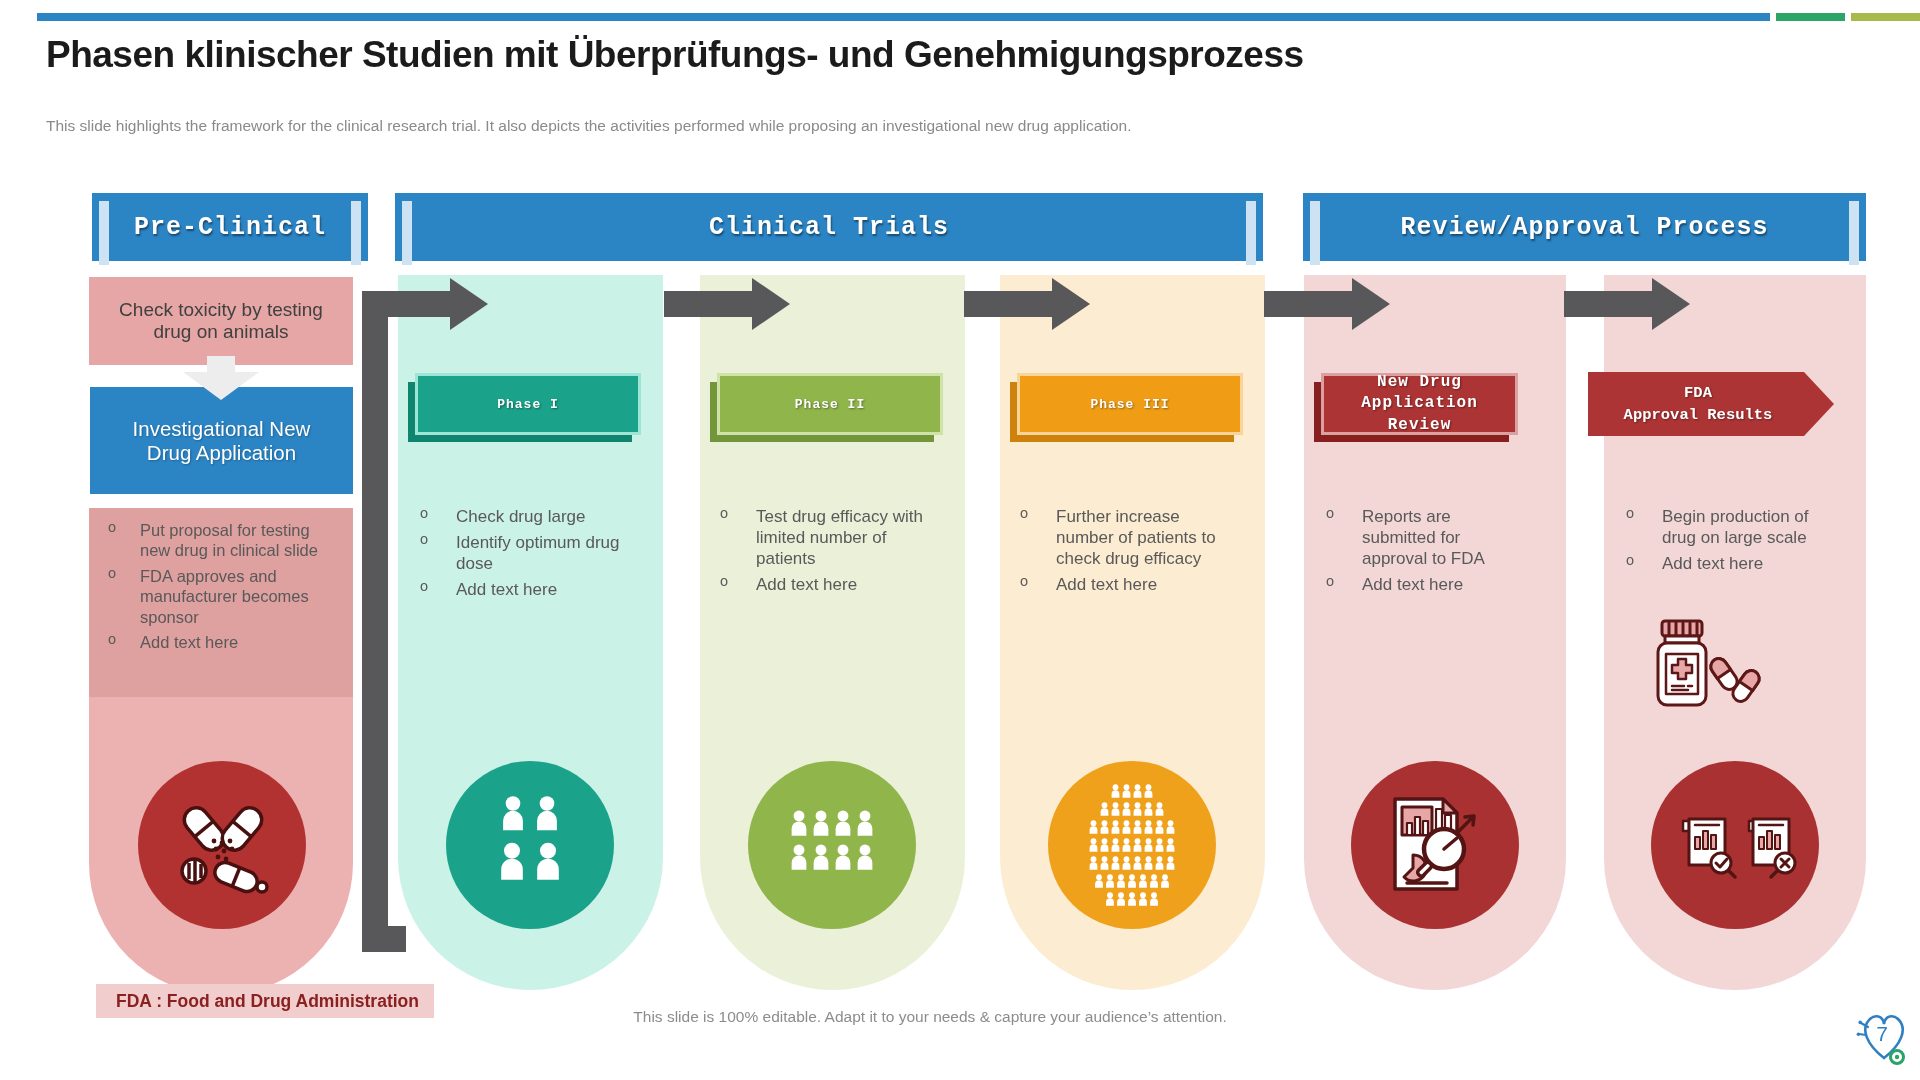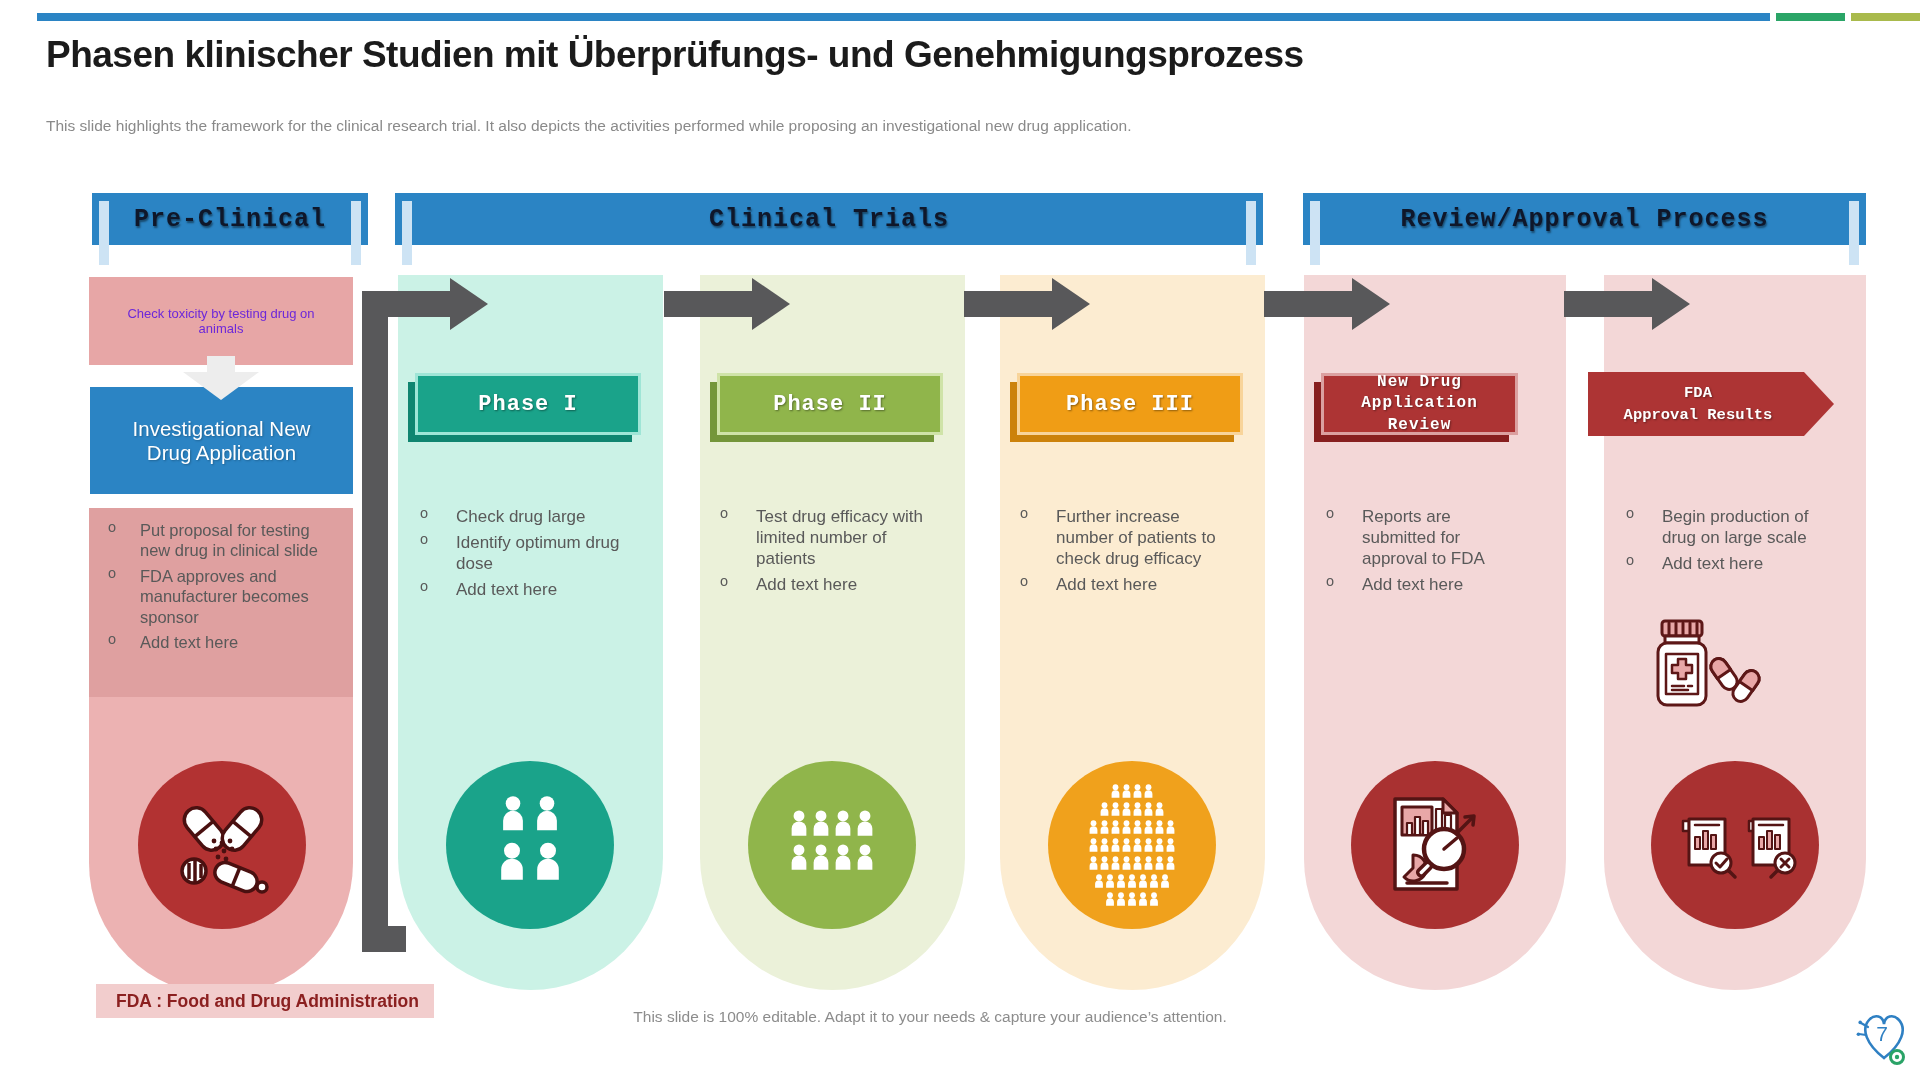--- a/index.html
+++ b/index.html
@@ -9,21 +9,21 @@
   
   .accent-bar{position:absolute;top:13px;height:8px;}
   .accent-blue{left:37px;width:1733px;background:#2b84c4;}
   .accent-green{left:1776px;width:69px;background:#2aa567;}
   .accent-olive{left:1851px;width:69px;background:#a9ba4c;}
 
   .title{position:absolute;left:46px;top:34px;font-size:37px;font-weight:700;color:#1b1b1b;letter-spacing:-0.5px;}
   .subtitle{position:absolute;left:46px;top:117px;font-size:15.5px;color:#8a8a8a;}
 
   
-  .sec-hdr{position:absolute;top:193px;height:52px;background:#2b84c4;color:#0f172a;
+  .sec-hdr{position:absolute;top:193px;height:68px;background:#2b84c4;color:#ffffff;
            font-family:"Liberation Mono","DejaVu Sans Mono",monospace;font-weight:bold;font-size:25px;
            letter-spacing:1px;display:flex;align-items:center;justify-content:center;
            text-shadow:1px 2px 2px rgba(0,0,0,0.45);}
   .sec-hdr .edge{position:absolute;top:8px;width:10px;height:64px;background:#cde3f4;}
   .sec-hdr .edge.l{left:7px;} .sec-hdr .edge.r{right:7px;}
   .hdr-pre{left:92px;width:276px;} .hdr-clin{left:395px;width:868px;} .hdr-rev{left:1303px;width:563px;}
 
   
   .panel{position:absolute;top:275px;height:715px;border-radius:0 0 133px 133px;}
   .panel-1{left:398px;width:265px;background:#cbf2e6;}
@@ -35,35 +35,35 @@
   
   .h-arrow{position:absolute;top:278px;width:126px;height:52px;}
   .h-arrow .body{position:absolute;left:0;top:13px;width:88px;height:26px;background:#58585a;}
   .h-arrow .head{position:absolute;left:88px;top:0;width:0;height:0;
                  border-top:26px solid transparent;border-bottom:26px solid transparent;border-left:38px solid #58585a;}
   .a1{left:362px;} .a2{left:664px;} .a3{left:964px;} .a4{left:1264px;} .a5{left:1564px;}
   .loop-vbar{position:absolute;left:362px;top:300px;width:26px;height:652px;background:#58585a;}
   .loop-elbow{position:absolute;left:362px;top:926px;width:44px;height:26px;background:#58585a;}
 
   
-  .tox-box{position:absolute;left:89px;top:277px;width:264px;height:88px;background:#e7a6a6;color:#6d28d9;
-           font-size:13px;display:flex;align-items:center;justify-content:center;text-align:center;padding:0 26px;box-sizing:border-box;}
+  .tox-box{position:absolute;left:89px;top:277px;width:264px;height:88px;background:#e7a6a6;color:#404040;
+           font-size:19px;display:flex;align-items:center;justify-content:center;text-align:center;padding:0 26px;box-sizing:border-box;}
   .down-arrow-stem{position:absolute;left:207px;top:356px;width:28px;height:16px;background:#ededed;}
   .down-arrow-head{position:absolute;left:183px;top:372px;width:0;height:0;
                    border-left:38px solid transparent;border-right:38px solid transparent;border-top:28px solid #ededed;}
   .inda-box{position:absolute;left:90px;top:387px;width:263px;height:107px;background:#2b84c4;color:#ffffff;
             font-size:20.5px;display:flex;align-items:center;justify-content:center;text-align:center;
             padding:0 28px;box-sizing:border-box;text-shadow:1px 1px 2px rgba(0,0,0,0.25);}
   .pre-u-panel{position:absolute;left:89px;top:695px;width:264px;height:300px;background:#ecb2b2;border-radius:0 0 133px 133px;}
   .pre-bullets-box{position:absolute;left:89px;top:508px;width:264px;height:189px;background:#dfa0a0;}
 
   
   .phase-tag{position:absolute;top:373px;height:62px;color:#ffffff;display:flex;flex-direction:column;
              align-items:center;justify-content:center;text-align:center;
-             font-family:"Liberation Mono","DejaVu Sans Mono",monospace;font-weight:bold;font-size:22px;
+             font-family:"Liberation Mono","DejaVu Sans Mono",monospace;font-weight:bold;font-size:13px;
              letter-spacing:1px;text-shadow:1px 1px 2px rgba(0,0,0,0.4);box-sizing:border-box;}
   .tag-1{left:415px;width:226px;background:#1aa38a;border:3px solid #9fe5d6;box-shadow:-8px 8px 0 -1px #0f8570;}
   .tag-2{left:717px;width:226px;background:#90b54b;border:3px solid #cfe3a8;box-shadow:-8px 8px 0 -1px #74963a;}
   .tag-3{left:1017px;width:226px;background:#f09d15;border:3px solid #f8d49a;box-shadow:-8px 8px 0 -1px #cc820b;}
   .tag-4{left:1321px;width:197px;background:#ad3434;border:3px solid #dba0a0;box-shadow:-8px 8px 0 -1px #871f1f;
          font-size:16px;line-height:1.35;padding:0 8px;}
   .ribbon{position:absolute;left:1588px;top:372px;width:246px;height:64px;background:#ad3434;color:#ffffff;
           clip-path:polygon(0 0, calc(100% - 30px) 0, 100% 50%, calc(100% - 30px) 100%, 0 100%);
           display:flex;flex-direction:column;align-items:center;justify-content:center;text-align:center;
           font-family:"Liberation Mono","DejaVu Sans Mono",monospace;font-weight:bold;font-size:15.5px;

